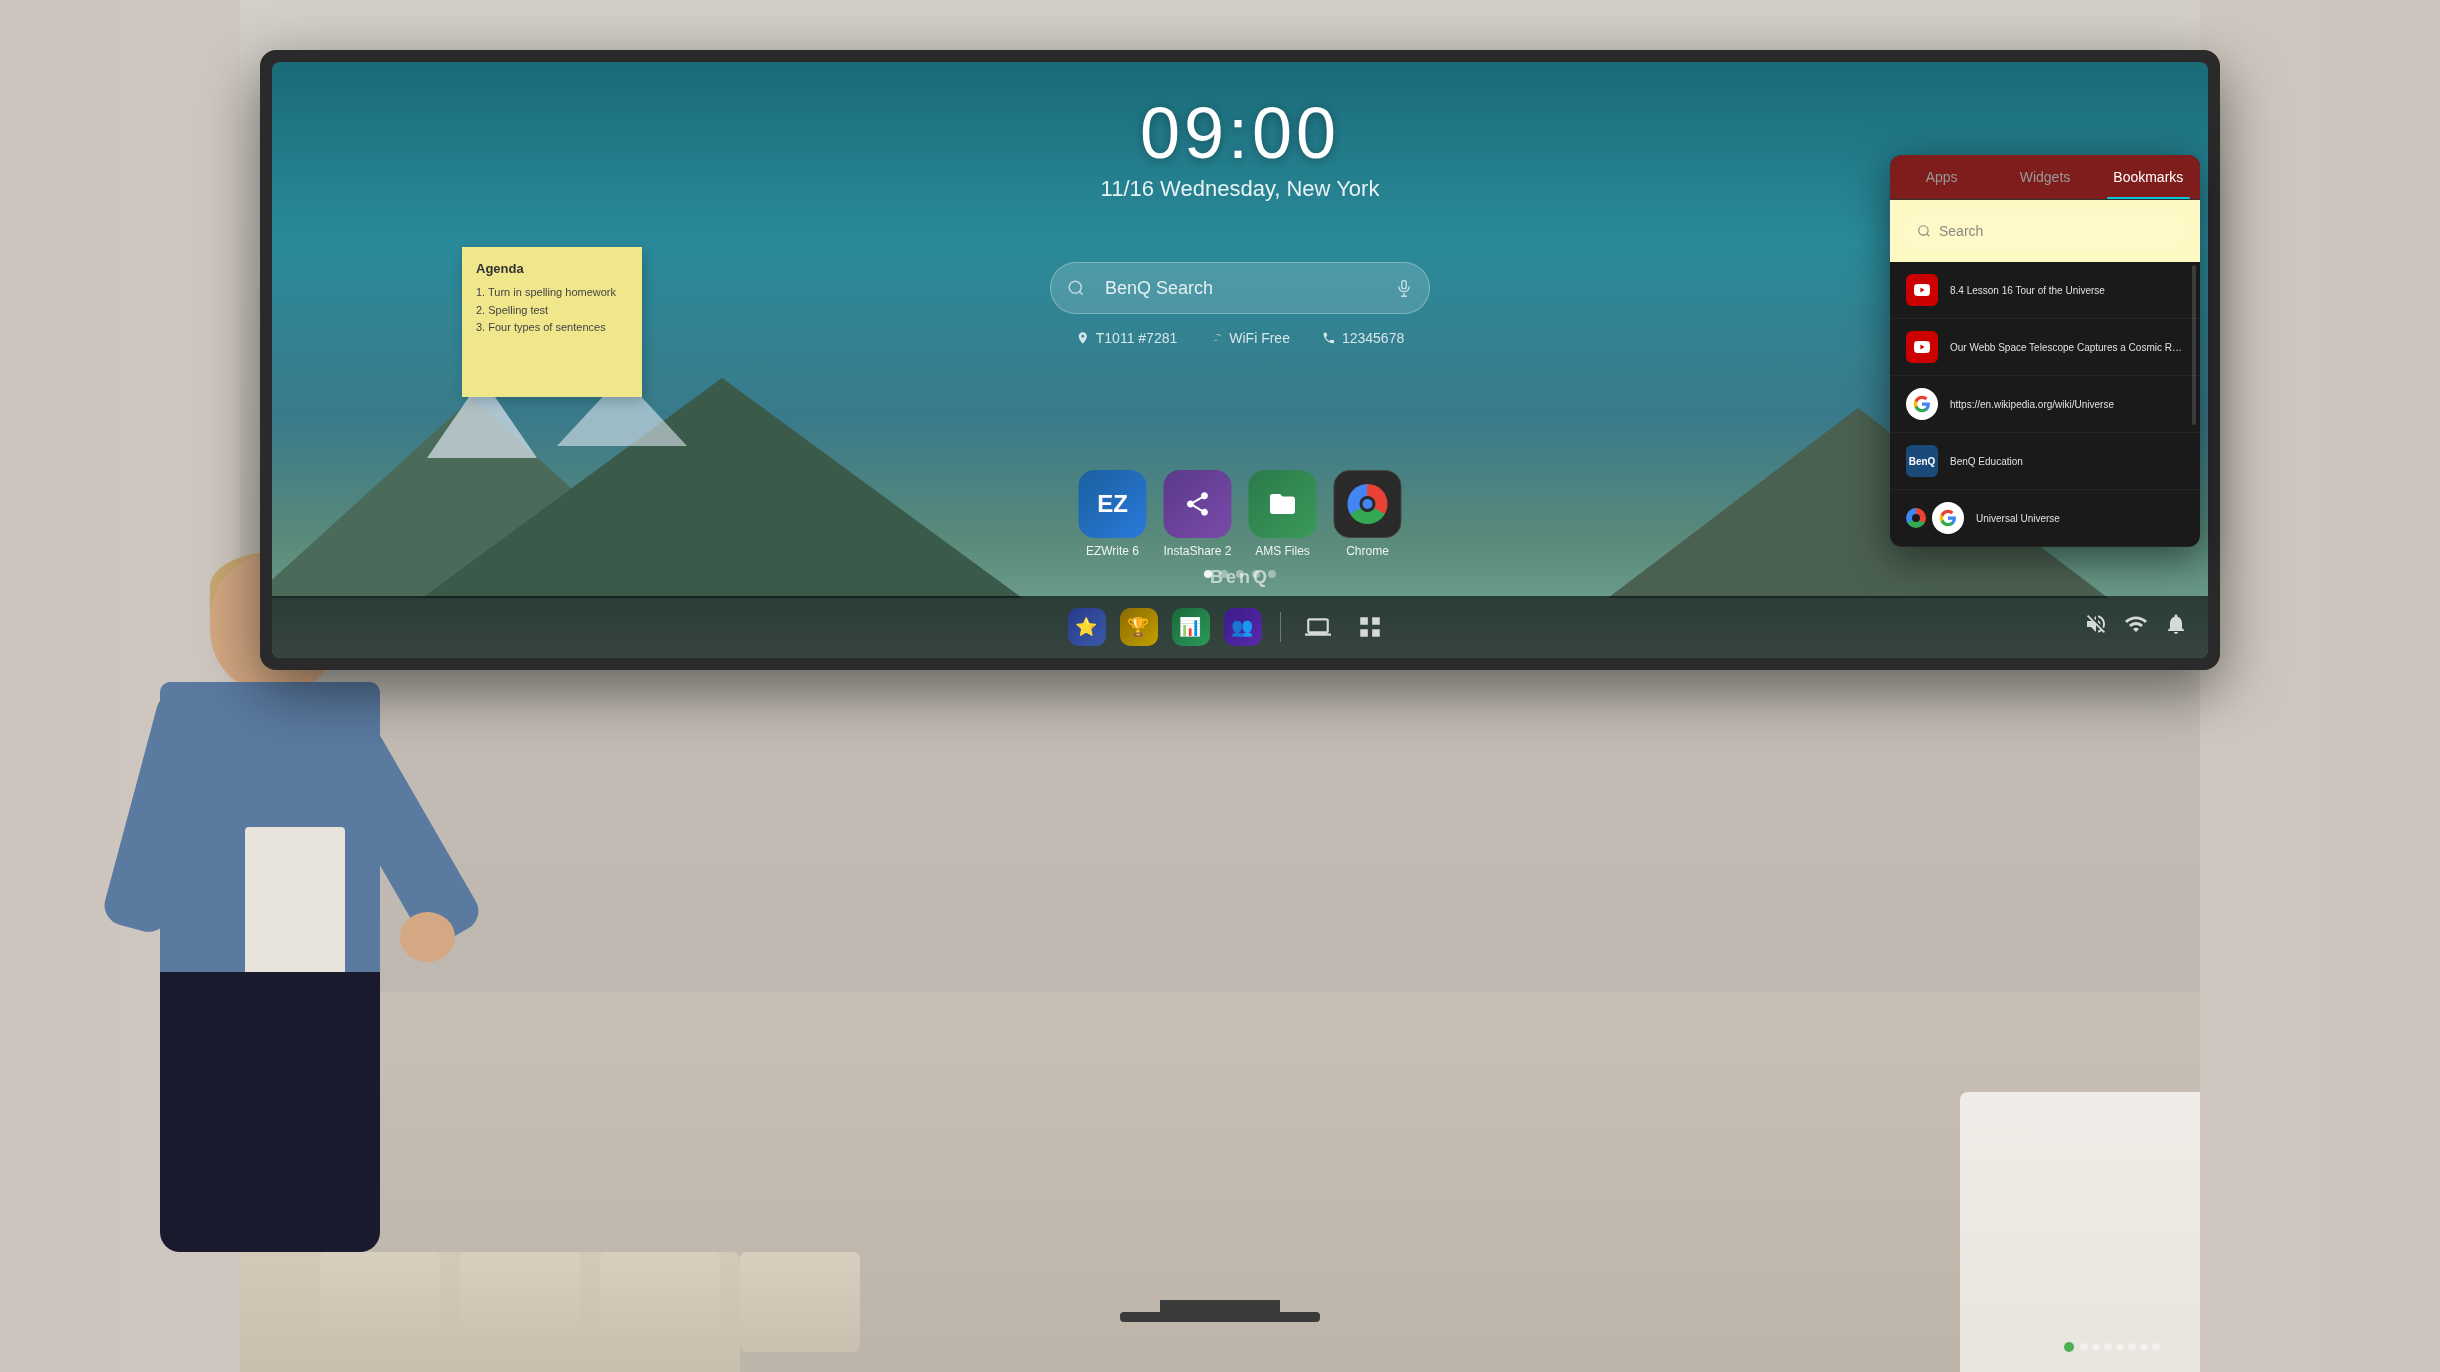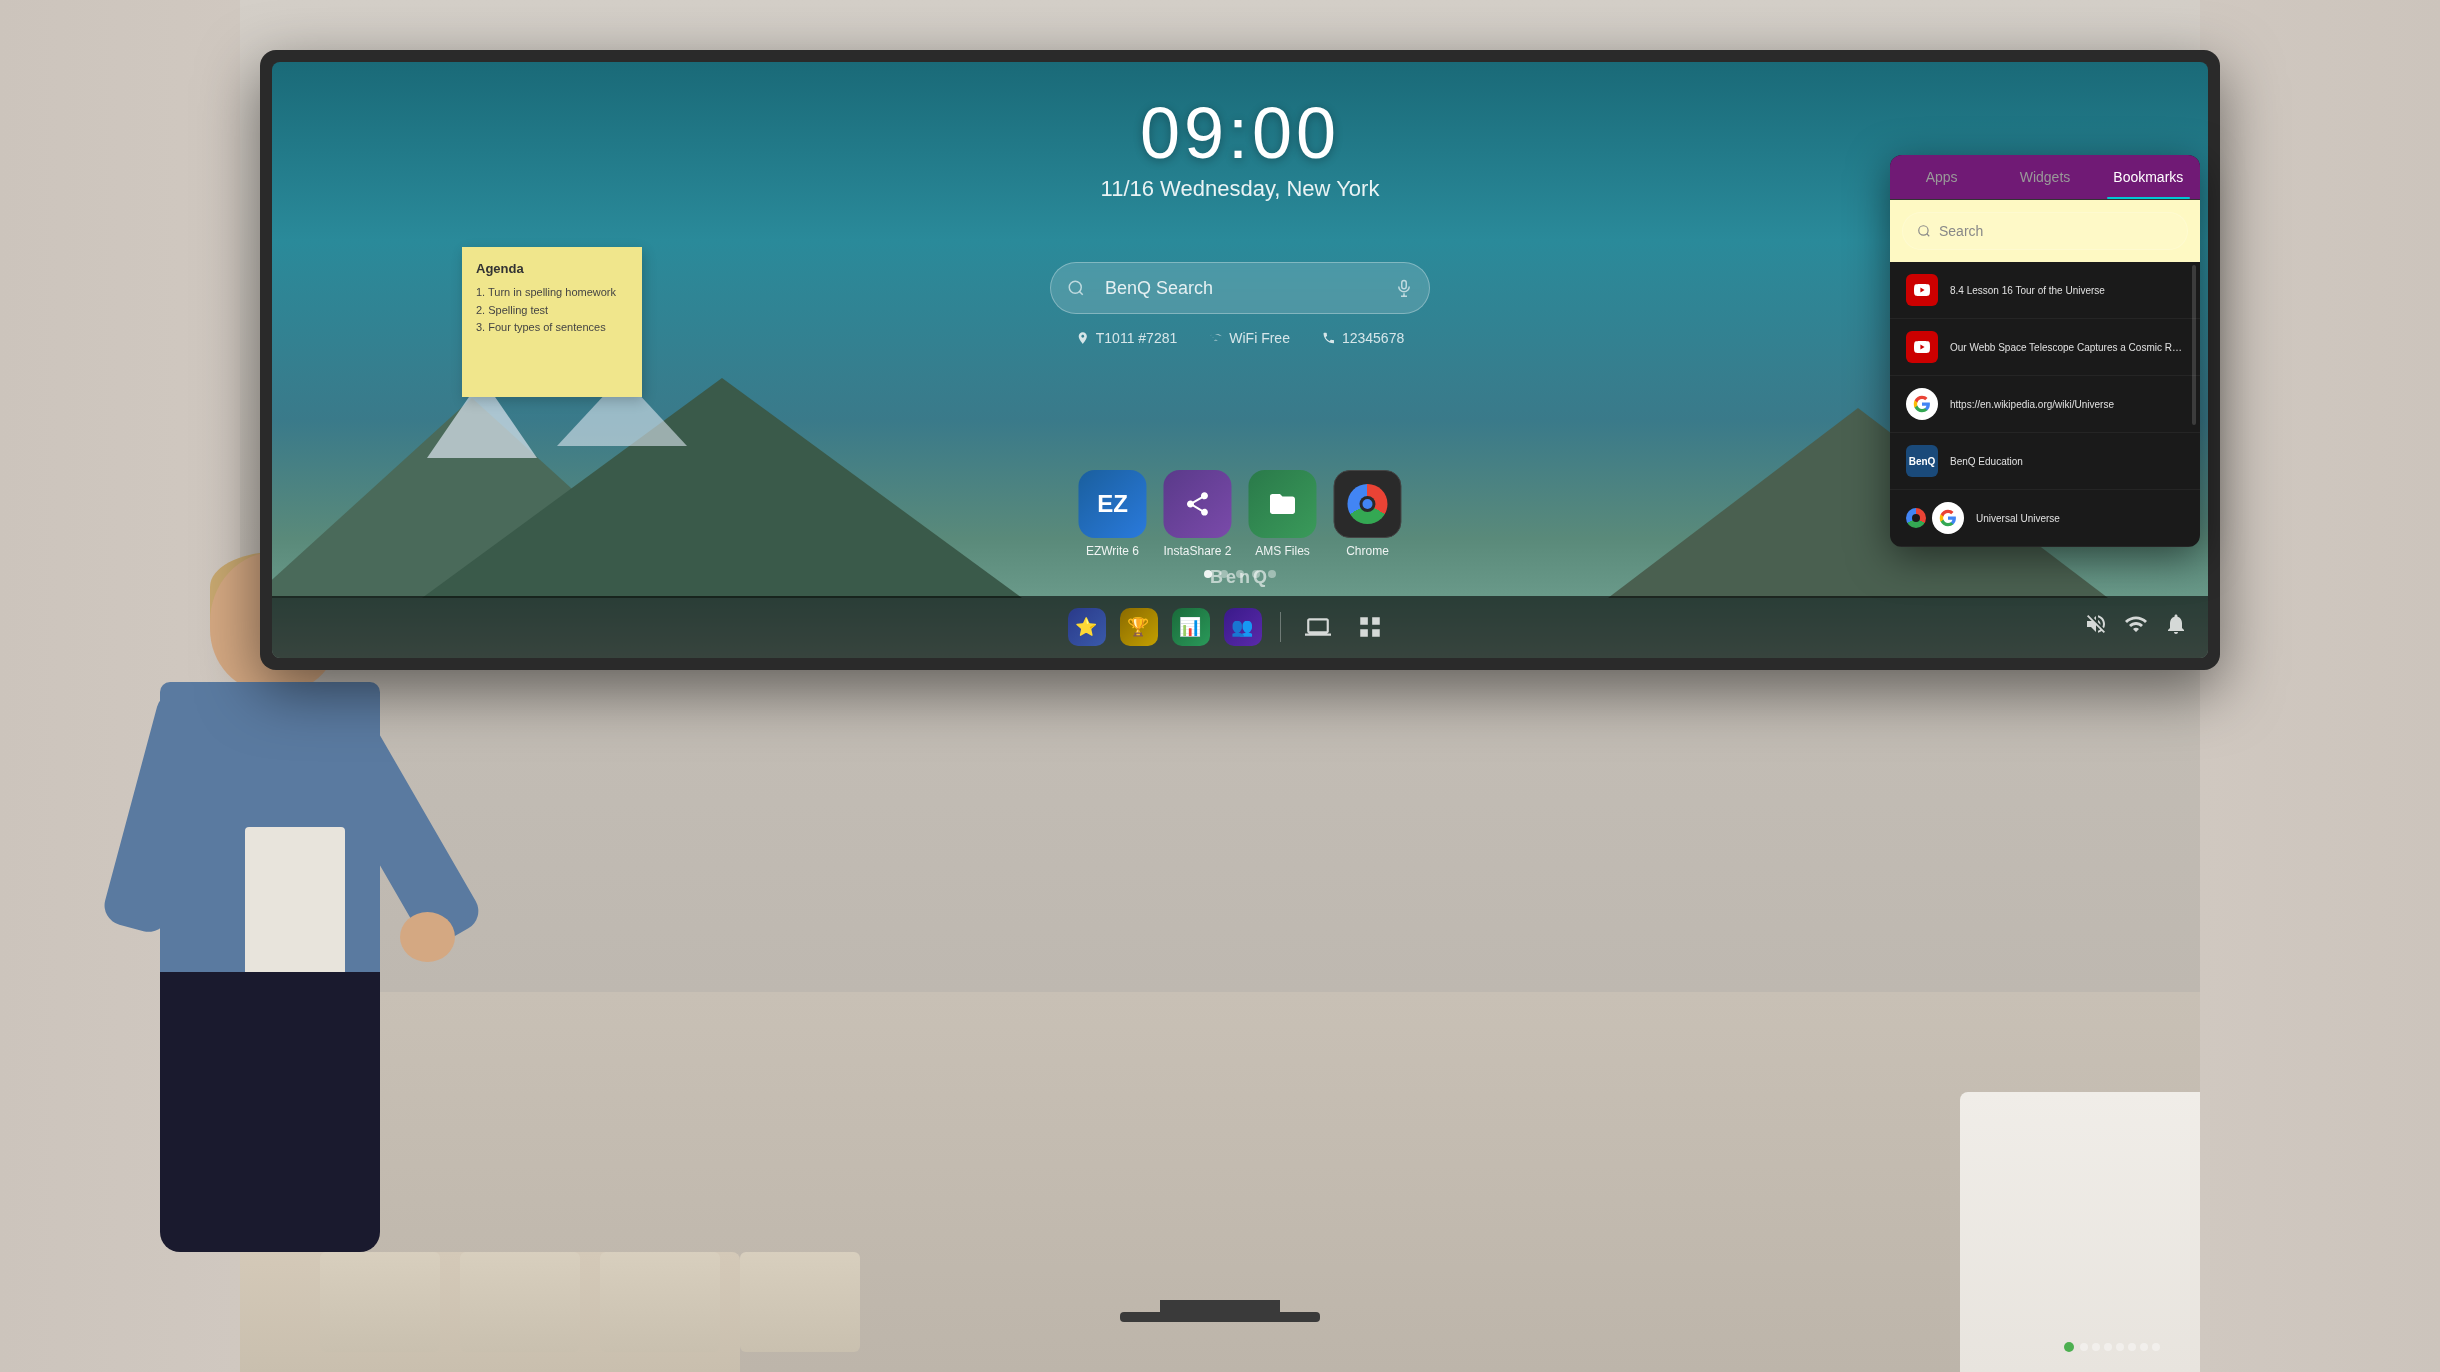--- a/index.html
+++ b/index.html
@@ -481,21 +481,21 @@
       right: 240px;
       width: 310px;
       background: #1a1a1a;
       border-radius: 12px;
       overflow: hidden;
       z-index: 50;
       box-shadow: 0 10px 40px rgba(0,0,0,0.5);
     }
     .panel-tabs {
       display: flex;
-      background: #701a75;
+      background: #7f1d1d;
       border-bottom: 1px solid #333;
     }
     .panel-tab {
       flex: 1;
       padding: 14px 0;
       text-align: center;
       font-size: 14px;
       color: #999;
       cursor: pointer;
       position: relative;

